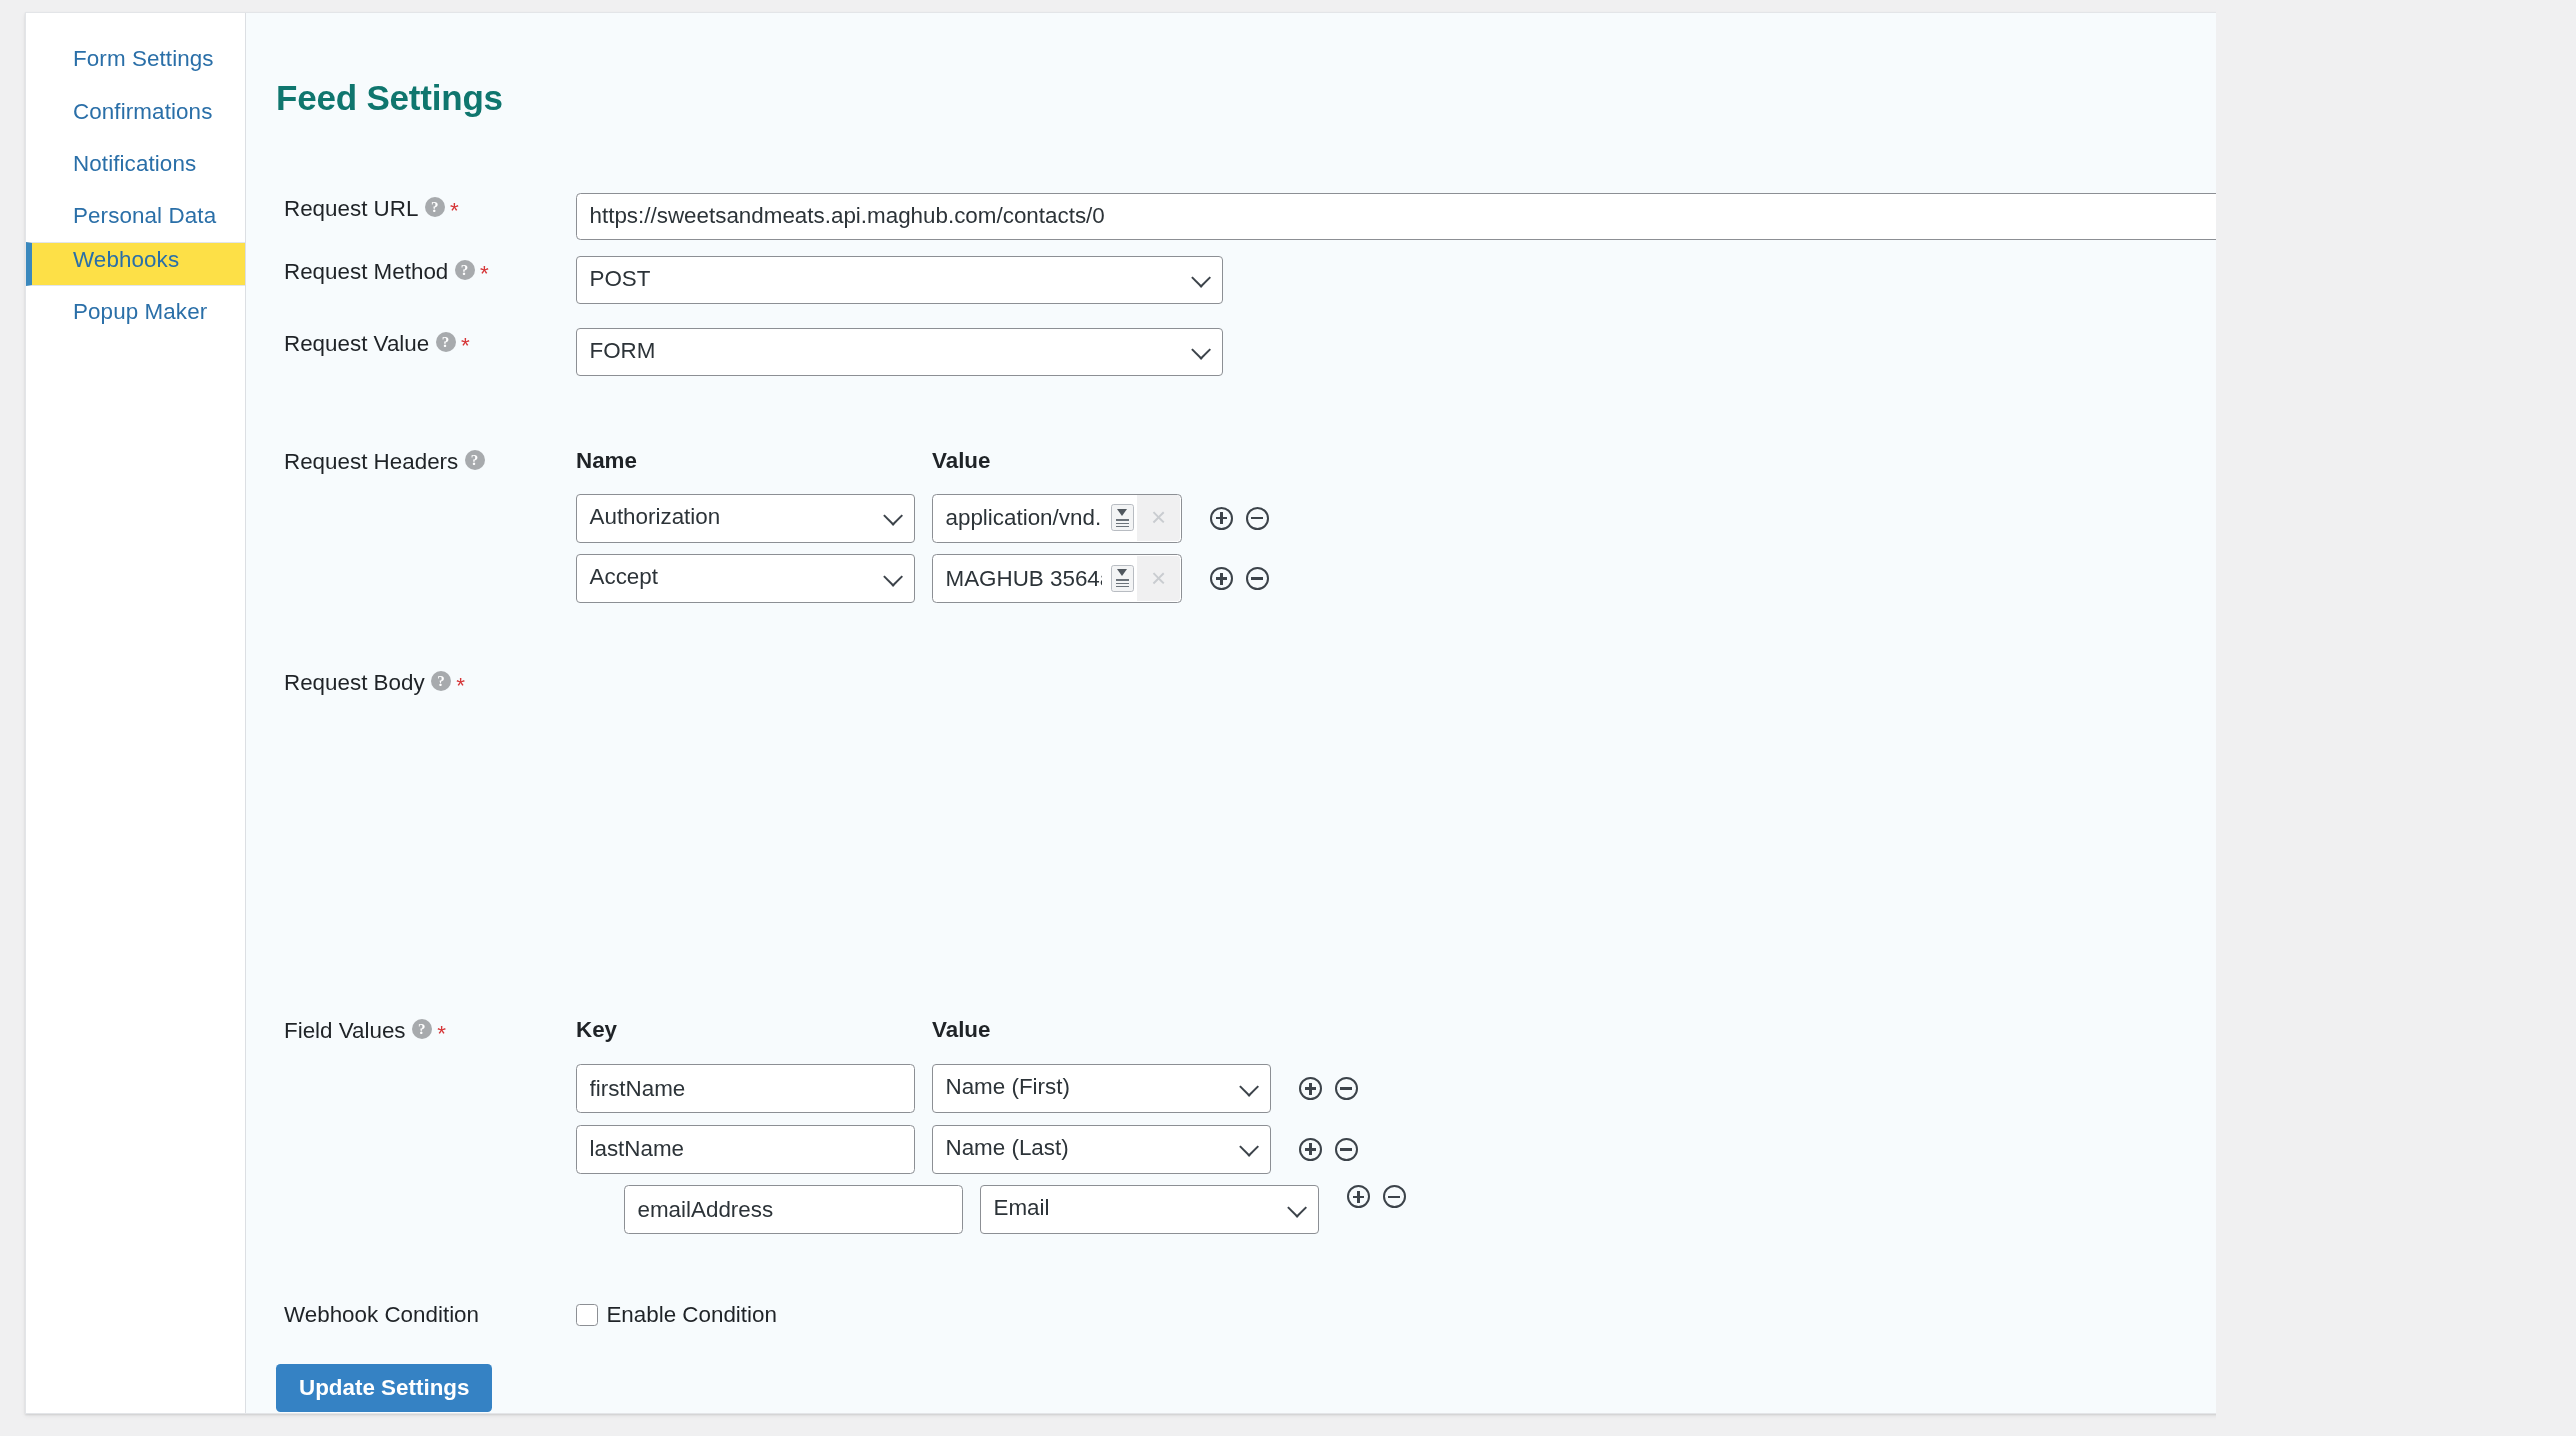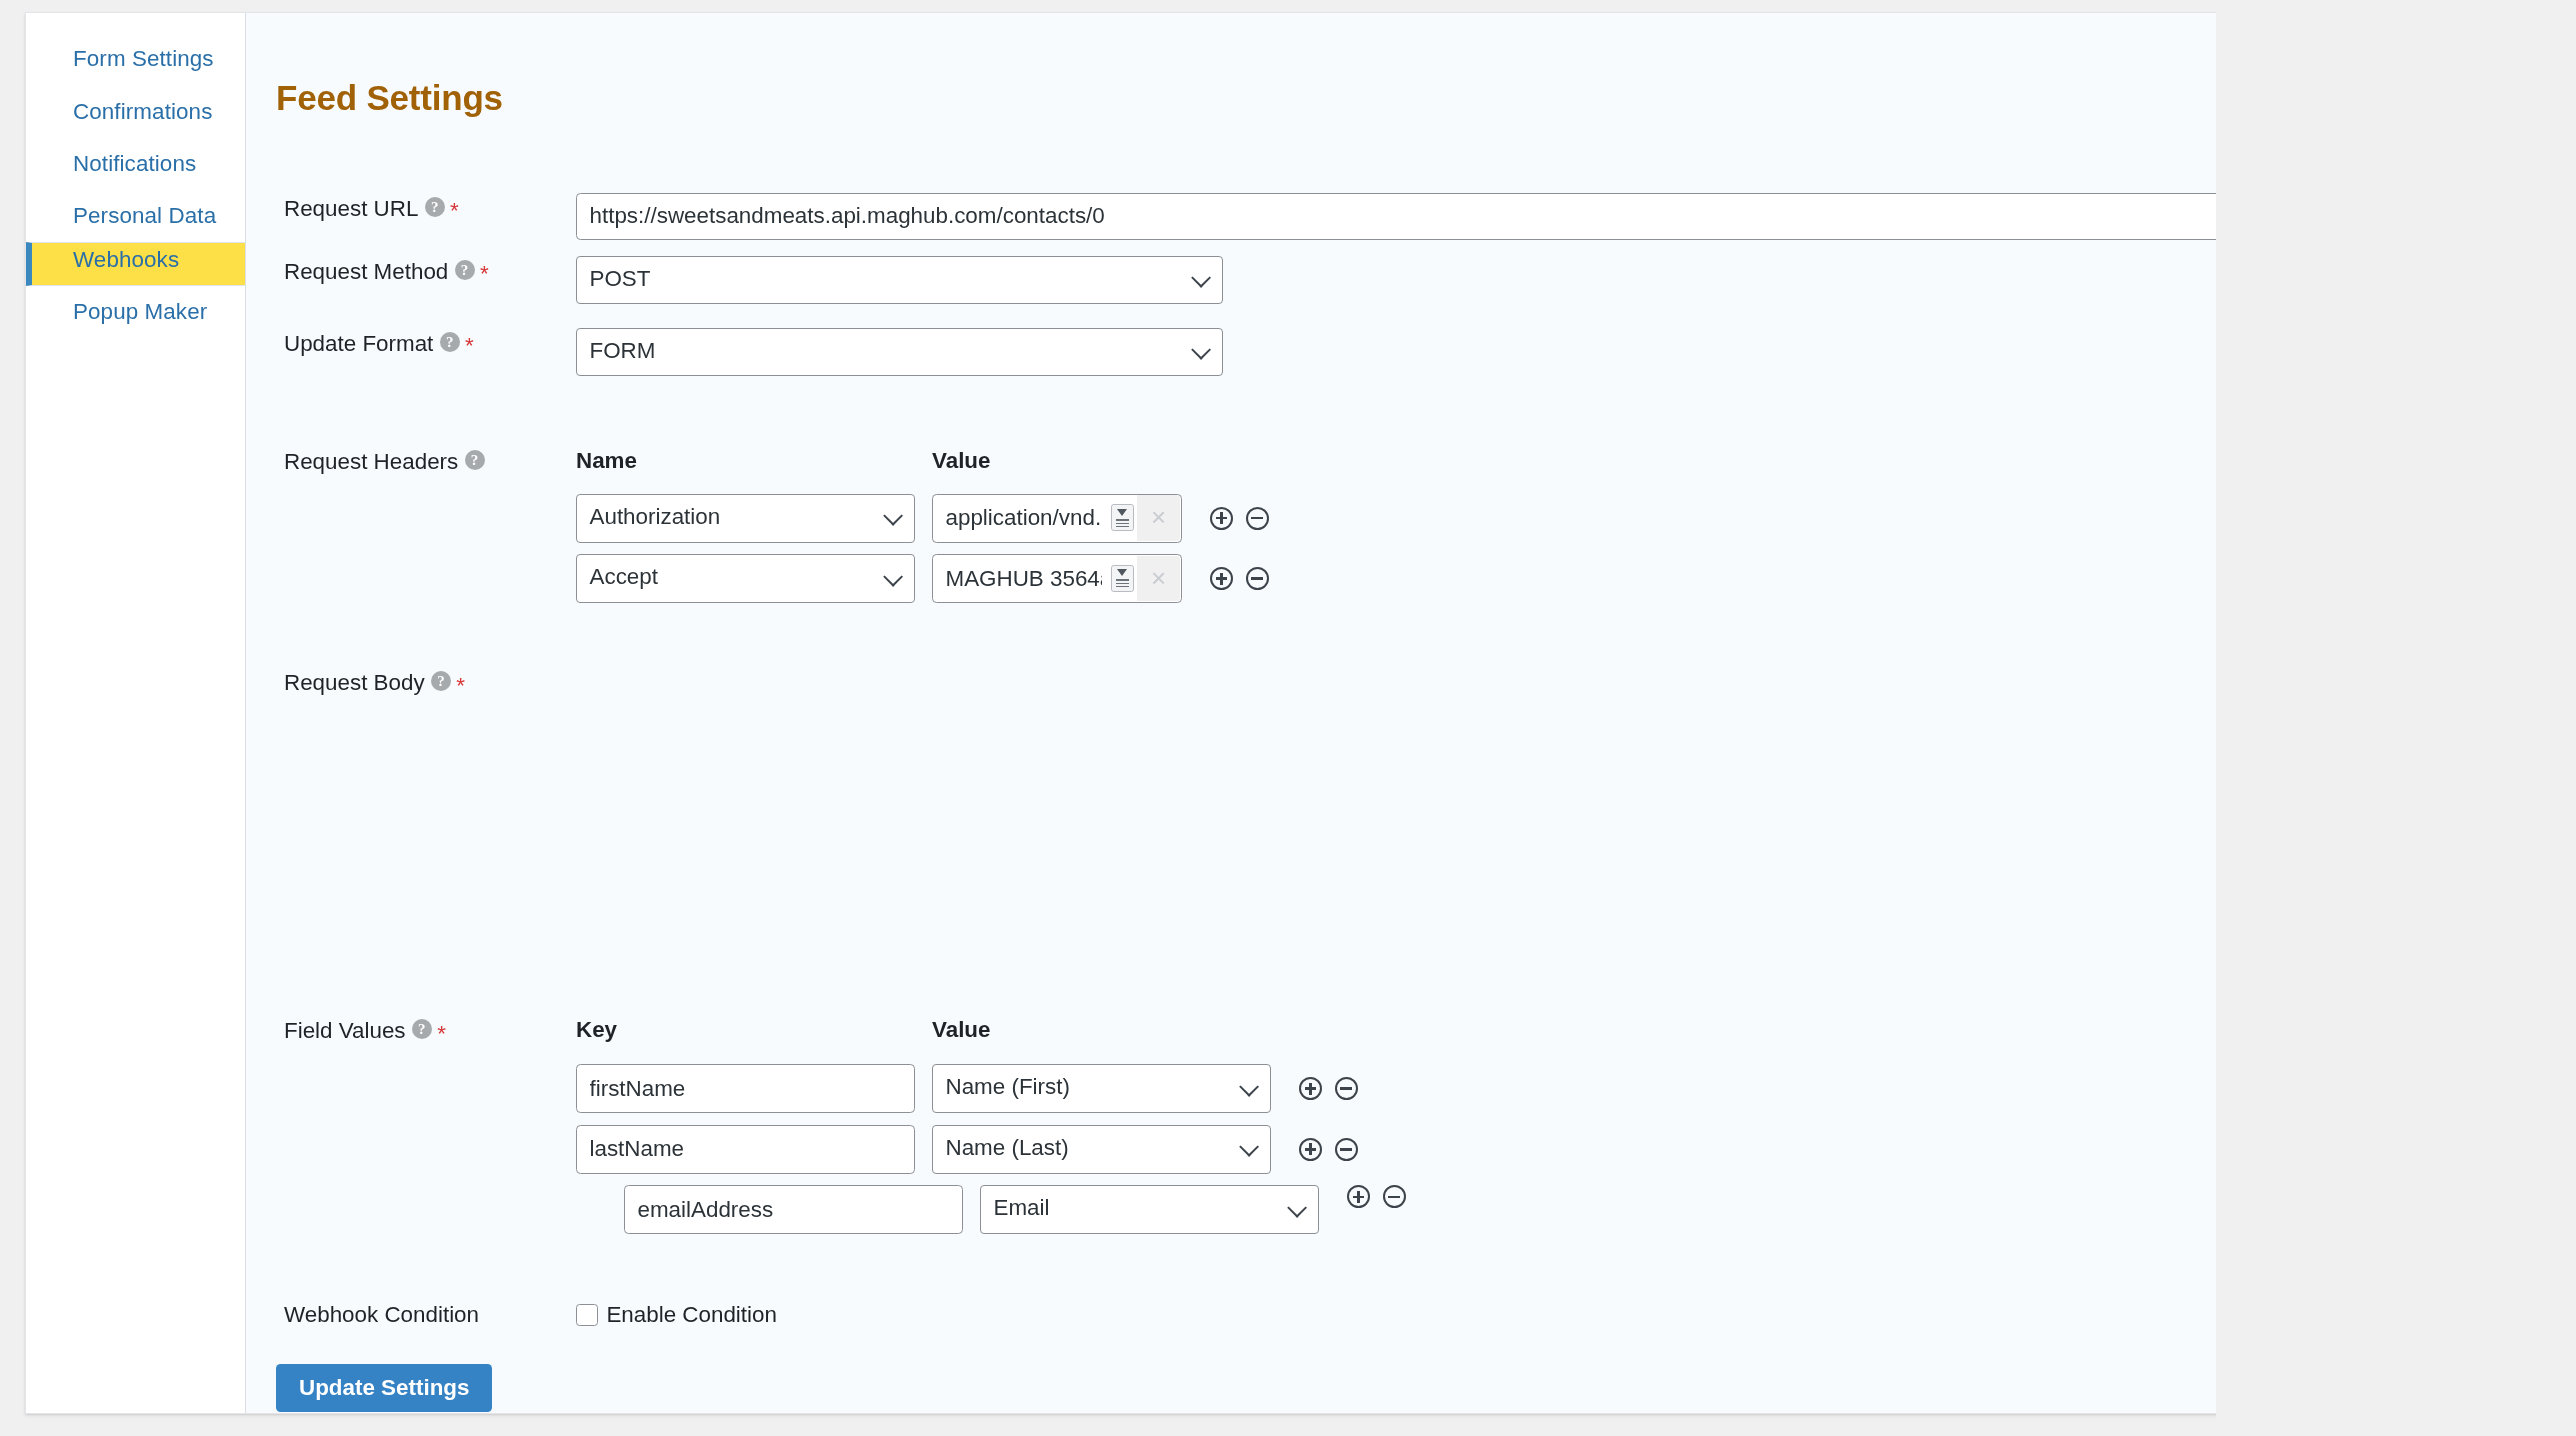--- a/index.html
+++ b/index.html
@@ -67,21 +67,21 @@
     background: #f7fbfd;
     position: relative;
     padding: 0;
   }
   .page-title {
     position: absolute;
     left: 30px;
     top: 42px;
     font-size: 35px;
     font-weight: 700;
-    color: #a16207;
+    color: #0f766e;
     letter-spacing: -0.2px;
   }
   .form-area {
     position: absolute;
     left: 0;
     top: 119px;
     width: 100%;
   }
   .row {
     display: flex;
@@ -389,21 +389,21 @@
           <div class="ctl-col">
             <span class="sel-wrap">
               <div class="sel w-sel-lg">POST</div>
               <span class="chev"></span>
             </span>
           </div>
         </div>
 
         <div class="row" style="margin-top:24px;">
           <div class="lbl-col">
-            <span class="txt">Update Format</span><span class="help-icon">?</span><span class="req-star">*</span>
+            <span class="txt">Request Value</span><span class="help-icon">?</span><span class="req-star">*</span>
           </div>
           <div class="ctl-col">
             <span class="sel-wrap">
               <div class="sel w-sel-lg">FORM</div>
               <span class="chev"></span>
             </span>
           </div>
         </div>
 
         <div class="row" style="margin-top:70px;">

